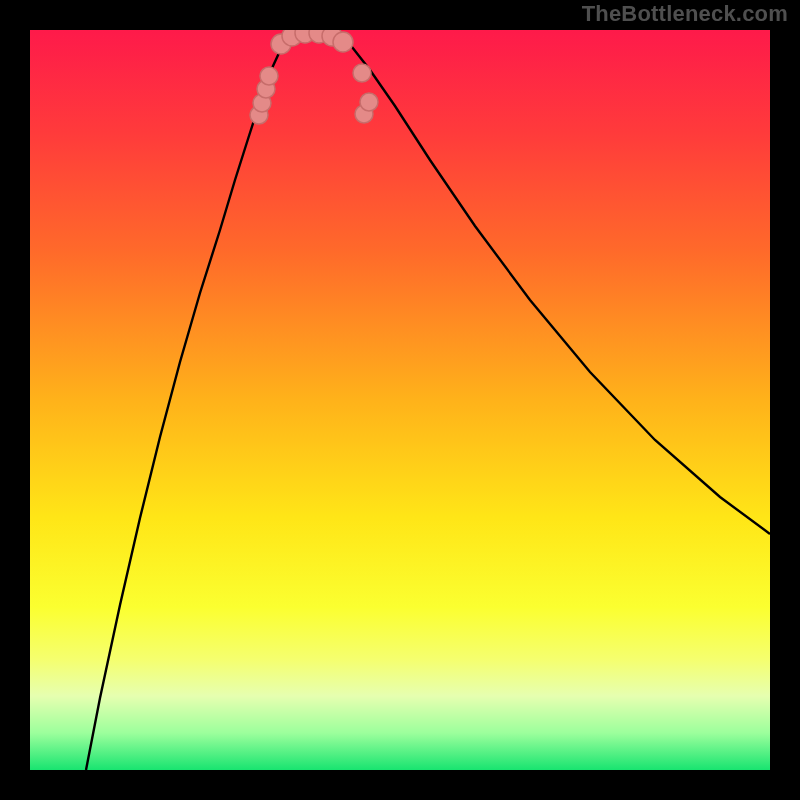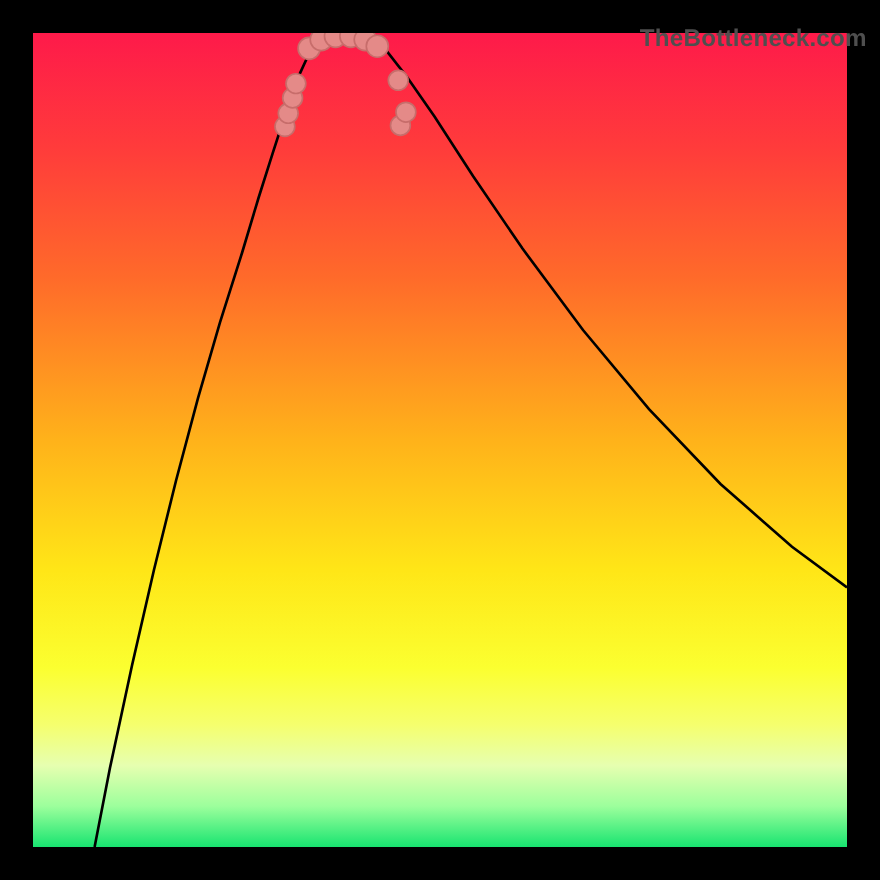--- a/index.html
+++ b/index.html
@@ -20,21 +20,21 @@
   .plot {
     position: absolute;
     left: 30px;
     top: 30px;
     width: 740px;
     height: 740px;
     overflow: hidden;
   }
   .watermark {
     position: absolute;
-    top: 22px;
+    top: 1px;
     right: 12px;
     color: #4f4f4f;
     font-size: 22px;
     font-weight: 600;
     letter-spacing: 0.2px;
     user-select: none;
     text-align: center;
   }
 </style>
 </head>

